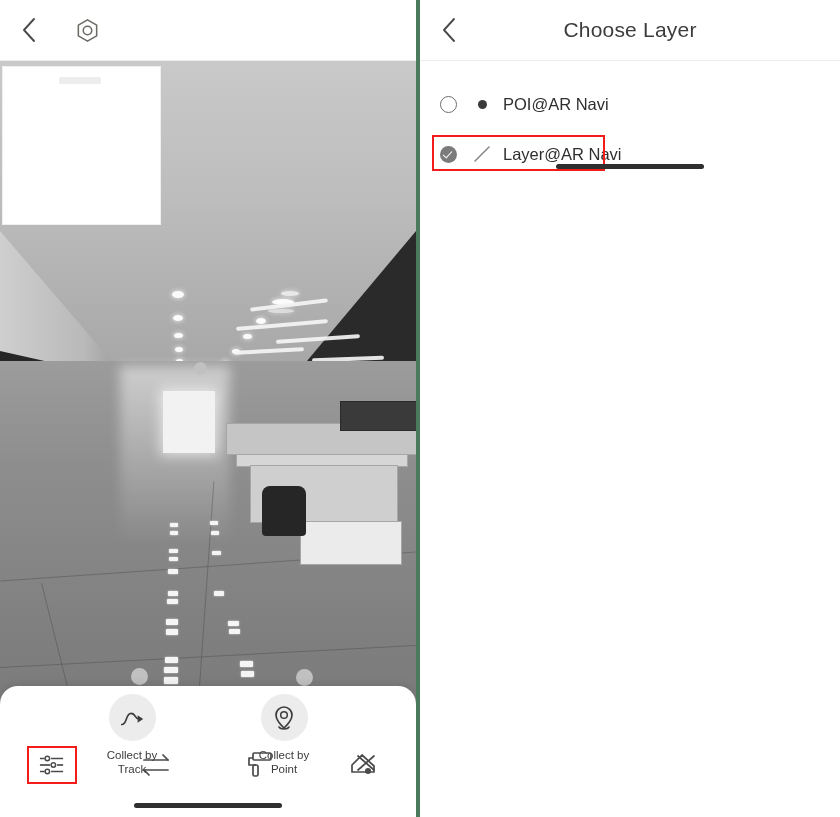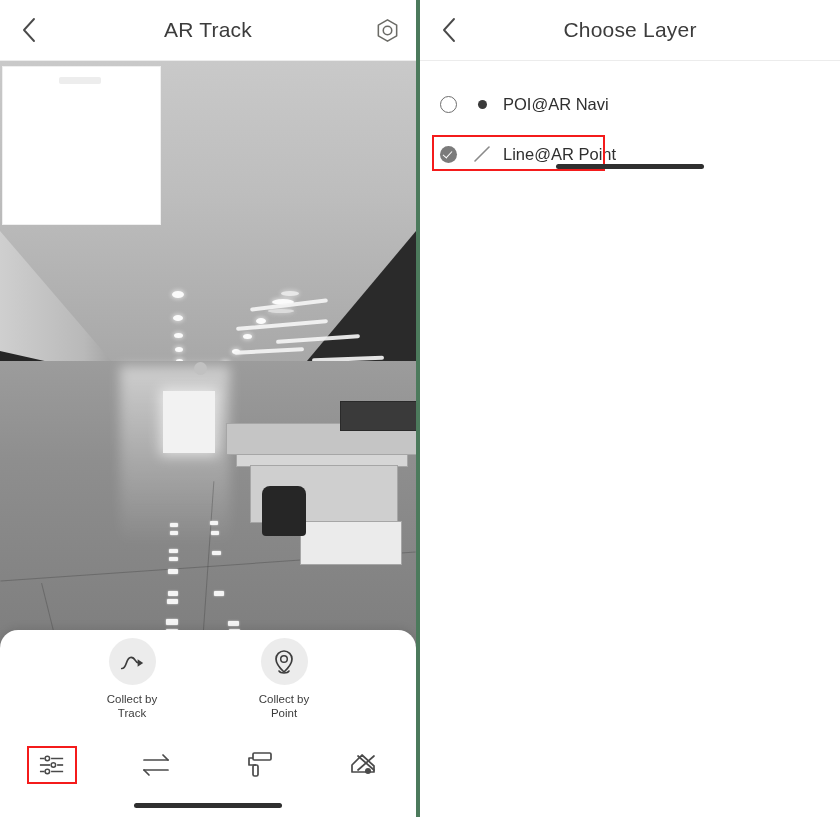--- a/index.html
+++ b/index.html
@@ -190,21 +190,21 @@
     width: 42px; height: 7px;
     background: #ededed;
     border-radius: 2px;
   }
 
   
   .sheet {
     position: absolute;
     left: 0; bottom: 0;
     width: 416px;
-    height: 188px;
+    height: 132px;
     background: #ffffff;
     border-radius: 18px 18px 0 0;
     box-shadow: 0 -2px 8px rgba(0,0,0,.10);
   }
   .collect-row {
     position: absolute;
     left: 0; top: 8px;
     width: 416px;
     display: flex;
     justify-content: center;
@@ -338,21 +338,20 @@
 <div id="screen">
 
   <div class="phone phone-left">
 
     <div class="navbar">
       <div class="nav-back">
         <svg width="16" height="26" viewBox="0 0 16 26" aria-hidden="true">
           <polyline points="13,2 3,13 13,24" fill="none" stroke="#4a4a4a" stroke-width="1.9" stroke-linecap="round" stroke-linejoin="round"></polyline>
         </svg>
       </div>
-      <div class="nav-title">AR Track</div>
       <div class="nav-right">
         <svg width="27" height="27" viewBox="0 0 28 28" aria-hidden="true">
           <polygon points="14,3 23.5,8.5 23.5,19.5 14,25 4.5,19.5 4.5,8.5" fill="none" stroke="#6b6b66" stroke-width="1.6" stroke-linejoin="round"></polygon>
           <circle cx="14" cy="14" r="4.4" fill="none" stroke="#6b6b66" stroke-width="1.6"></circle>
         </svg>
       </div>
     </div>
 
     <div class="camera">
       <div class="cam-img">
@@ -534,21 +533,21 @@
         <div class="layer-label">POI@AR Navi</div>
       </div>
 
       <div class="layer-row selected-box">
         <div class="radio checked"></div>
         <div class="layer-icon">
           <svg width="20" height="20" viewBox="0 0 20 20" aria-hidden="true">
             <line x1="3" y1="17" x2="17" y2="3" stroke="#8a8a8a" stroke-width="1.6" stroke-linecap="round"></line>
           </svg>
         </div>
-        <div class="layer-label">Line@AR Point</div>
+        <div class="layer-label">Layer@AR Navi</div>
       </div>
 
 
       <div class="home-bar"></div>
     </div>
   </div>
 
 </div>
 
 </body></html>

